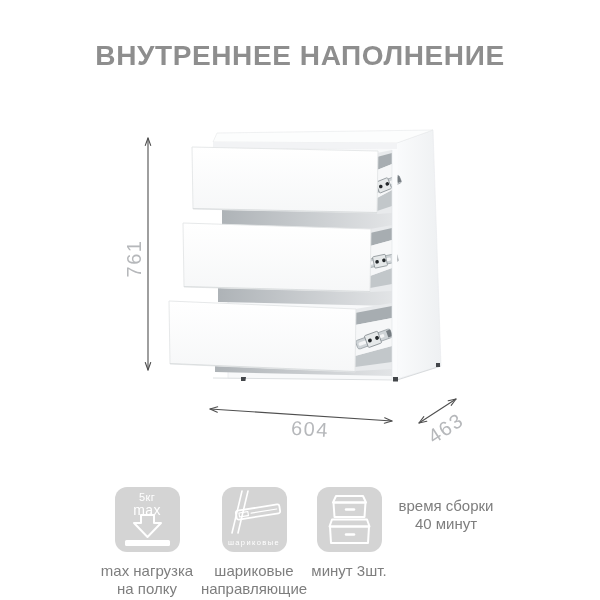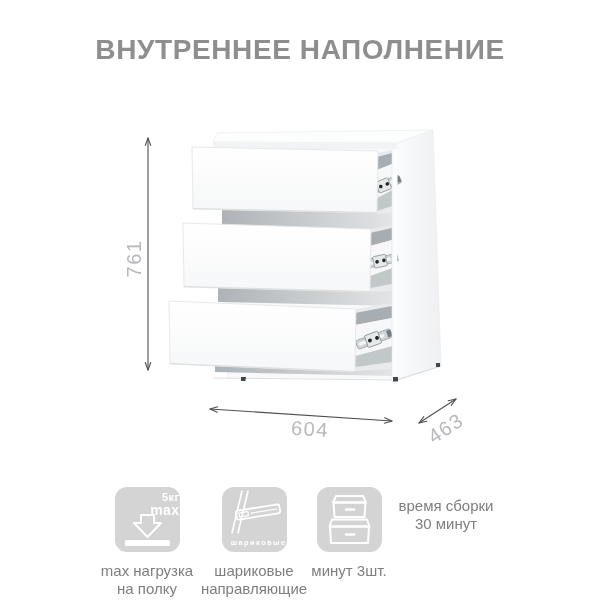--- a/index.html
+++ b/index.html
@@ -1,40 +1,40 @@
 <!DOCTYPE html>
 <html><head>
 <meta charset="utf-8">
 <style>
   html,body{margin:0;padding:0;}
   body{
     width:600px;height:600px;position:relative;background:#ffffff;overflow:hidden;
     font-family:"Liberation Sans", sans-serif;
   }
   .title{
-    position:absolute;left:0;right:0;top:34px;text-align:center;
+    position:absolute;left:0;right:0;top:40px;text-align:center;
     font-size:28px;font-weight:800;letter-spacing:0.6px;color:#8e8e8e;
   }
   #scene{position:absolute;left:0;top:0;}
   .dim{
     position:absolute;color:#b6b8bb;font-size:20px;font-weight:400;
     letter-spacing:1.5px;text-align:center;
   }
   #dim-h{left:113px;top:247px;width:42px;transform:rotate(-90deg);}
   #dim-w{left:268px;top:418px;width:84px;transform:rotate(3.5deg);}
   #dim-d{left:415px;top:417px;width:62px;transform:rotate(-33deg);}
   .feature{position:absolute;top:487px;width:150px;text-align:center;}
   #feature-1{left:72px;} #feature-2{left:179px;} #feature-3{left:274px;} #feature-4{left:371px;}
   .badge{
     position:relative;width:65px;height:65px;margin:0 auto;
     background:#d4d4d4;border-radius:12px;
   }
   .badge svg{position:absolute;left:0;top:0;}
   .badge span{
-    position:absolute;left:0;right:0;text-align:right;color:#ffffff;font-weight:700;
+    position:absolute;left:0;right:0;text-align:center;color:#ffffff;font-weight:400;
   }
   .b1-l1{top:4px;font-size:11px;letter-spacing:0.4px;}
   .b1-l2{top:15px;font-size:14px;letter-spacing:0.4px;}
   .b2-cap{bottom:5px;font-size:7.5px;letter-spacing:1.4px;}
   .b4-v{top:26px;font-size:15px;letter-spacing:0.3px;}
   .b4-u{top:41px;font-size:8px;letter-spacing:0.4px;}
   .flabel{
     margin-top:10px;font-size:15px;line-height:18px;color:#7e7e7e;white-space:pre-line;text-align:center;
   }
 </style>
@@ -189,14 +189,14 @@
         <path d="M13,39.5 L52,39.5 L51,56 L14,56 Z"></path>
         <path d="M29,47.5 h8" stroke-width="2.5"></path>
       </g>
     </svg>
   </div>
   <div class="flabel">минут 3шт.</div>
 </div>
 
 <div class="feature" id="feature-4">
   <div class="flabel">время сборки
-30 минут</div>
+40 минут</div>
 </div>
 
 </body></html>

